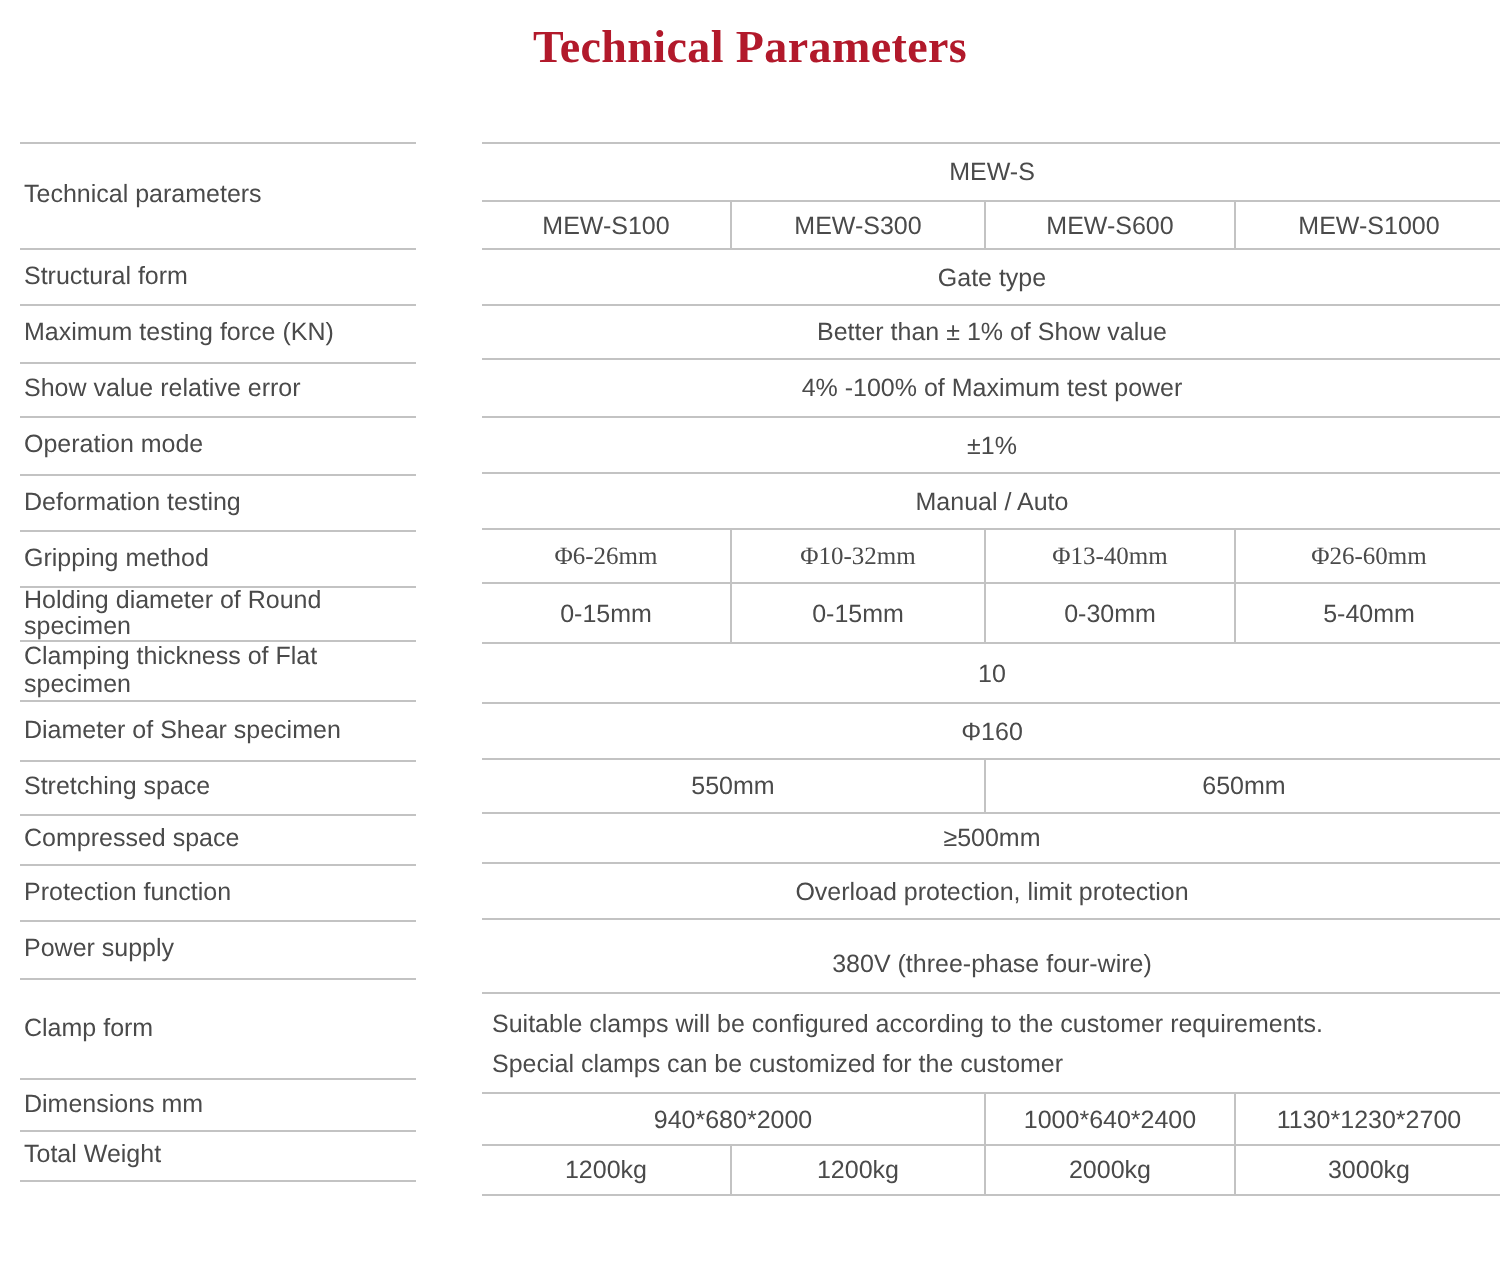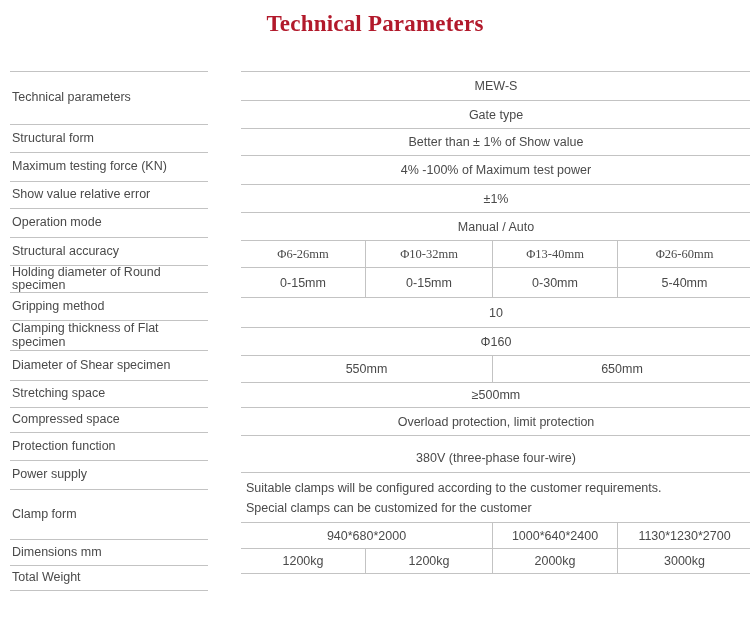--- a/index.html
+++ b/index.html
@@ -67,36 +67,42 @@
 <body>
 
 <div class="page">
   <div class="title" style="color: rgb(178, 25, 43);">Technical Parameters</div>
   <div class="left-col">
       <div class="lrow" style="height: 53px;">Technical parameters</div>
       <div class="lrow" style="height: 28px;">Structural form</div>
       <div class="lrow" style="height: 29px;">Maximum testing force (KN)</div>
       <div class="lrow" style="height: 27px;">Show value relative error</div>
       <div class="lrow" style="height: 29px;">Operation mode</div>
-      <div class="lrow" style="height: 28px;">Structural accuracy</div>
+      <div class="lrow" style="height: 28px;">Deformation testing</div>
+      <div class="lrow" style="height: 28px;">Gripping method</div>
       <div class="lrow" style="height: 27px;">Holding diameter of Round specimen</div>
-      <div class="lrow" style="height: 28px;">Gripping method</div>
       <div class="lrow" style="height: 30px;">Clamping thickness of Flat specimen</div>
       <div class="lrow" style="height: 30px;">Diameter of Shear specimen</div>
       <div class="lrow" style="height: 27px;">Stretching space</div>
       <div class="lrow" style="height: 25px;">Compressed space</div>
       <div class="lrow" style="height: 28px;">Protection function</div>
       <div class="lrow" style="height: 29px;">Power supply</div>
       <div class="lrow" style="height: 50px;">Clamp form</div>
       <div class="lrow" style="height: 26px;">Dimensions mm</div>
       <div class="lrow" style="height: 25px;">Total Weight</div>
     </div>
   <div class="right-table">
       <div class="rrow" style="height: 29px;">
         <div class="rcell last" style="width: 510px;">MEW-S</div>
+      </div>
+      <div class="rrow" style="height: 24px;">
+        <div class="rcell" style="width: 125px;">MEW-S100</div>
+        <div class="rcell" style="width: 127px;">MEW-S300</div>
+        <div class="rcell" style="width: 125px;">MEW-S600</div>
+        <div class="rcell last" style="width: 133px;">MEW-S1000</div>
       </div>
       <div class="rrow" style="height: 28px;">
         <div class="rcell last" style="width: 510px;">Gate type</div>
       </div>
       <div class="rrow" style="height: 27px;">
         <div class="rcell last" style="width: 510px;">Better than ± 1% of Show value</div>
       </div>
       <div class="rrow" style="height: 29px;">
         <div class="rcell last" style="width: 510px;">4% -100% of Maximum test power</div>
       </div>

